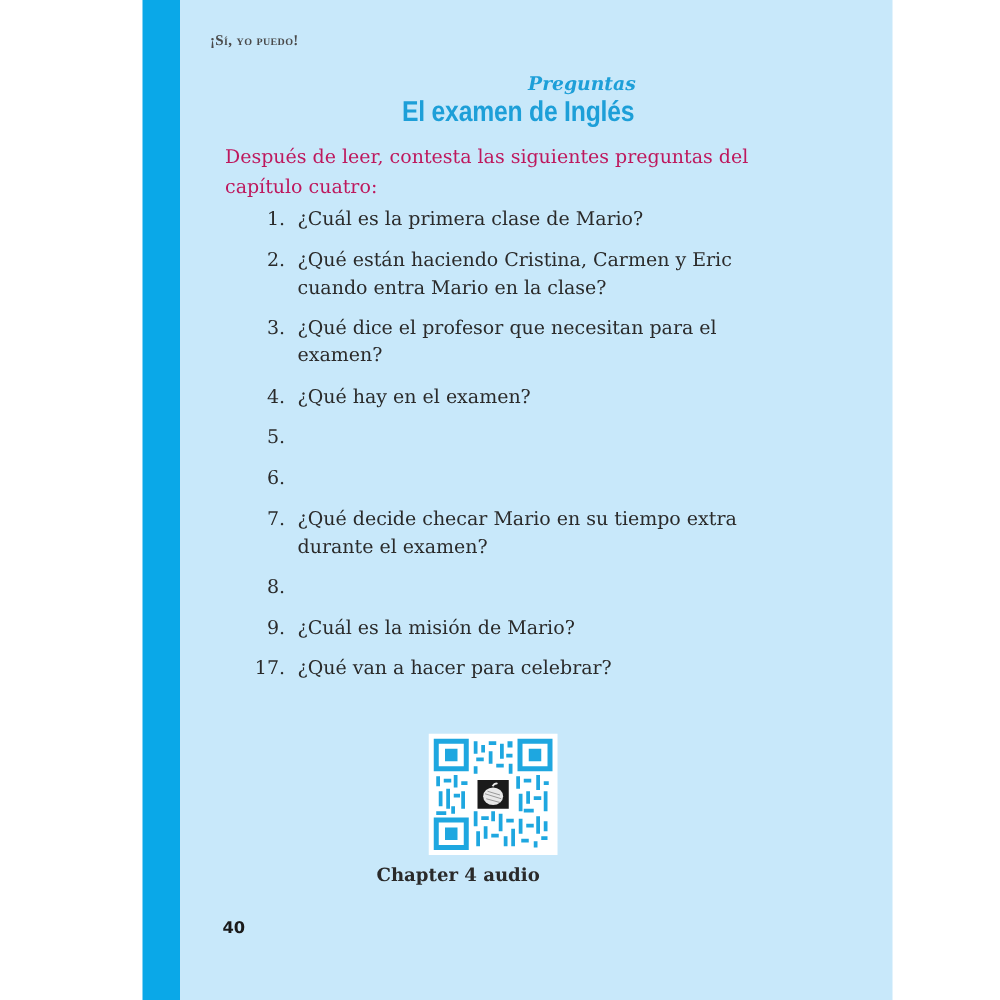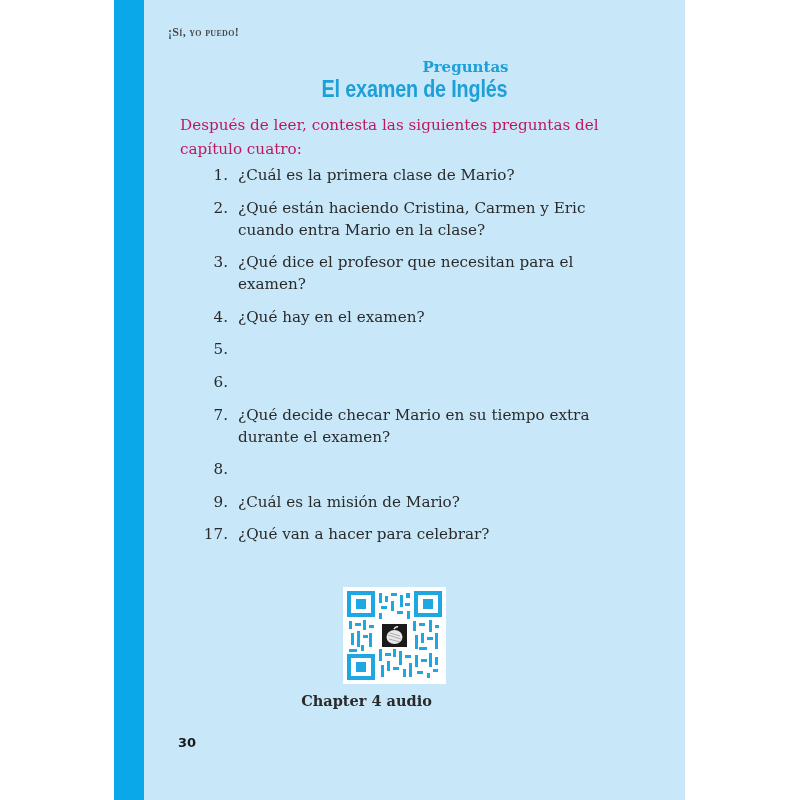--- a/index.html
+++ b/index.html
@@ -4,30 +4,30 @@
   <style>
     html, body { margin: 0; padding: 0; }
     body {
       width: 800px; height: 800px; background: #ffffff; position: relative; overflow: hidden;
       font-family: "DejaVu Serif", serif;
     }
     .stripe {
       position: absolute; left: 114px; top: 0; width: 30px; height: 800px; background: #0aa8e8;
     }
     .page {
-      position: absolute; left: 144px; top: 0; width: 541px; height: 800px; background: #c8e8fa;
+      position: absolute; left: 144px; top: 0; width: 541px; height: 800px; background: #c8e8fa; padding-left: 29px;
     }
     .running-head {
       position: absolute; left: 24px; top: 25px;
       font-family: "Liberation Serif", serif; font-weight: bold; font-size: 12px;
       color: #4a4a4a; letter-spacing: 0.3px; font-variant: small-caps;
     }
     .subtitle {
       position: absolute; left: 0; width: 643px; top: 58px; text-align: center;
-      font-family: "DejaVu Serif", serif; font-weight: bold; font-size: 15px; color: #1d9fd8;
+      font-family: "DejaVu Serif", serif; font-weight: bold; font-size: 15px; color: #1d9fd8; font-style: italic;
     }
     .title {
       position: absolute; left: 0; width: 541px; top: 76px; text-align: center;
       font-family: "Liberation Sans", sans-serif; font-weight: bold; font-size: 23px; color: #1d9fd8;
       transform: scaleX(0.86); letter-spacing: -0.2px;
     }
     .intro {
       position: absolute; left: 36px; top: 113px; width: 470px;
       font-size: 15.2px; line-height: 24px; color: #be185d;
     }
@@ -167,14 +167,14 @@
 
       <rect x="39" y="37" width="25" height="23" fill="#1a1a1a"></rect>
       <ellipse cx="51.5" cy="50" rx="8" ry="7" fill="#e8e8e8"></ellipse>
       <path d="M51 42 q2 -3 4 -2" stroke="#e8e8e8" stroke-width="1.5" fill="none"></path>
       <path d="M45 48 l13 4 M46 52 l11 3 M47 46 l10 3" stroke="#999" stroke-width="0.8"></path>
     </svg>
   </div>
 
   <div class="qr-caption">Chapter 4 audio</div>
 
-  <div class="page-number">30</div>
+  <div class="page-number">40</div>
 </div>
 
 </body></html>

